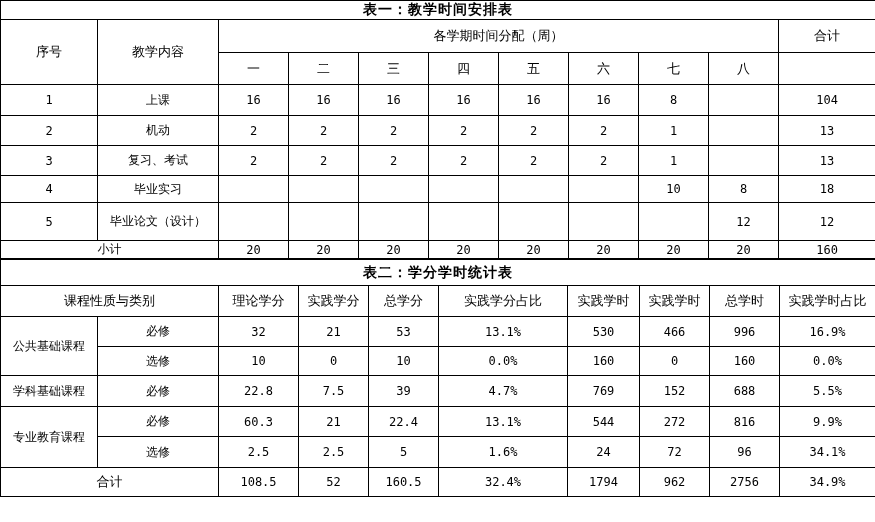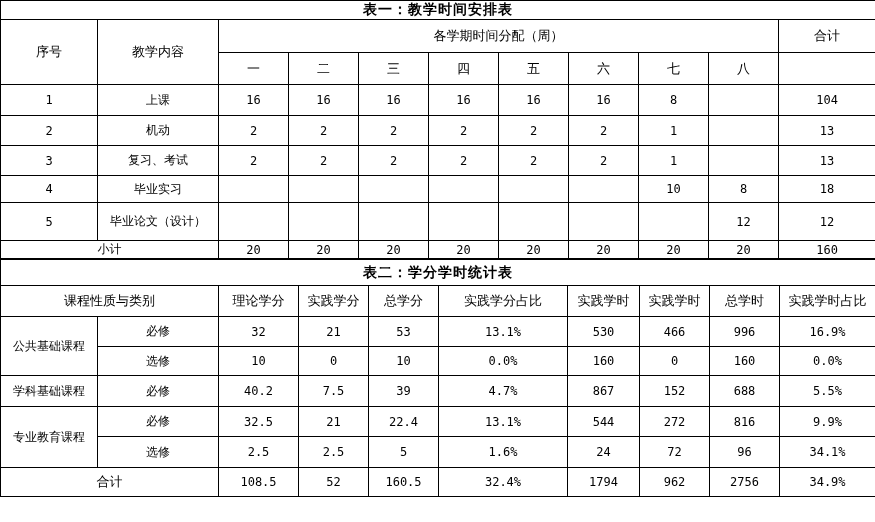--- a/index.html
+++ b/index.html
@@ -207,33 +207,33 @@
     <td class="num">10</td>
     <td class="num">0.0%</td>
     <td class="num">160</td>
     <td class="num">0</td>
     <td class="num">160</td>
     <td class="num">0.0%</td>
   </tr>
   <tr style="height:31px">
     <td class="label">学科基础课程</td>
     <td class="label">必修</td>
-    <td class="num">40.2</td>
+    <td class="num">22.8</td>
     <td class="num">7.5</td>
     <td class="num">39</td>
     <td class="num">4.7%</td>
-    <td class="num">867</td>
+    <td class="num">769</td>
     <td class="num">152</td>
     <td class="num">688</td>
     <td class="num">5.5%</td>
   </tr>
   <tr style="height:30px">
     <td rowspan="2" class="label">专业教育课程</td>
     <td class="label">必修</td>
-    <td class="num">32.5</td>
+    <td class="num">60.3</td>
     <td class="num">21</td>
     <td class="num">22.4</td>
     <td class="num">13.1%</td>
     <td class="num">544</td>
     <td class="num">272</td>
     <td class="num">816</td>
     <td class="num">9.9%</td>
   </tr>
   <tr style="height:31px">
     <td class="label">选修</td>

